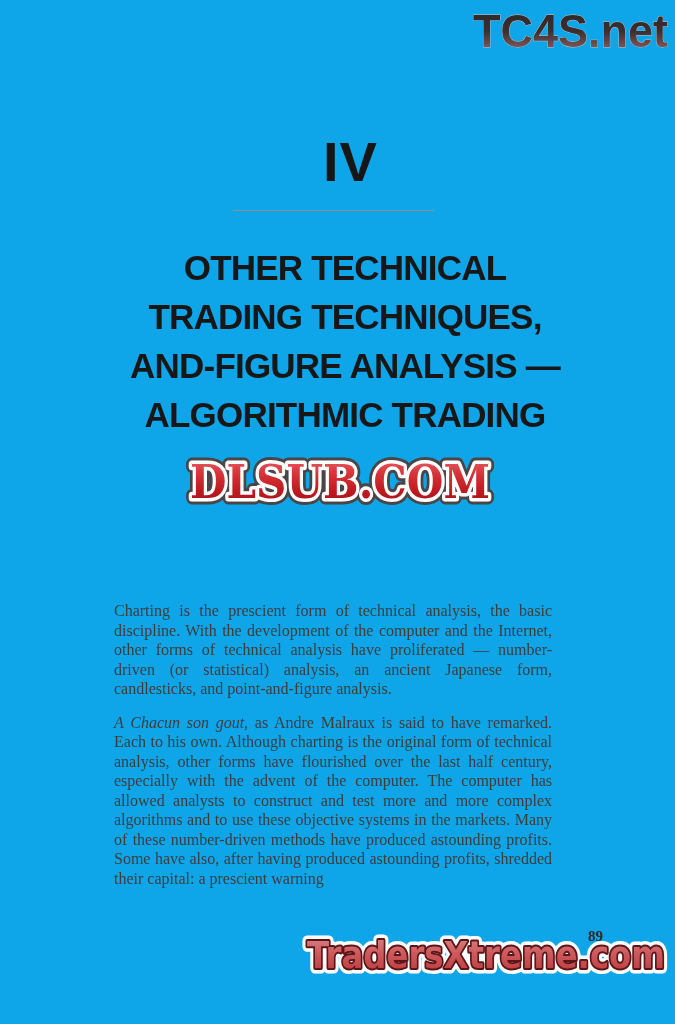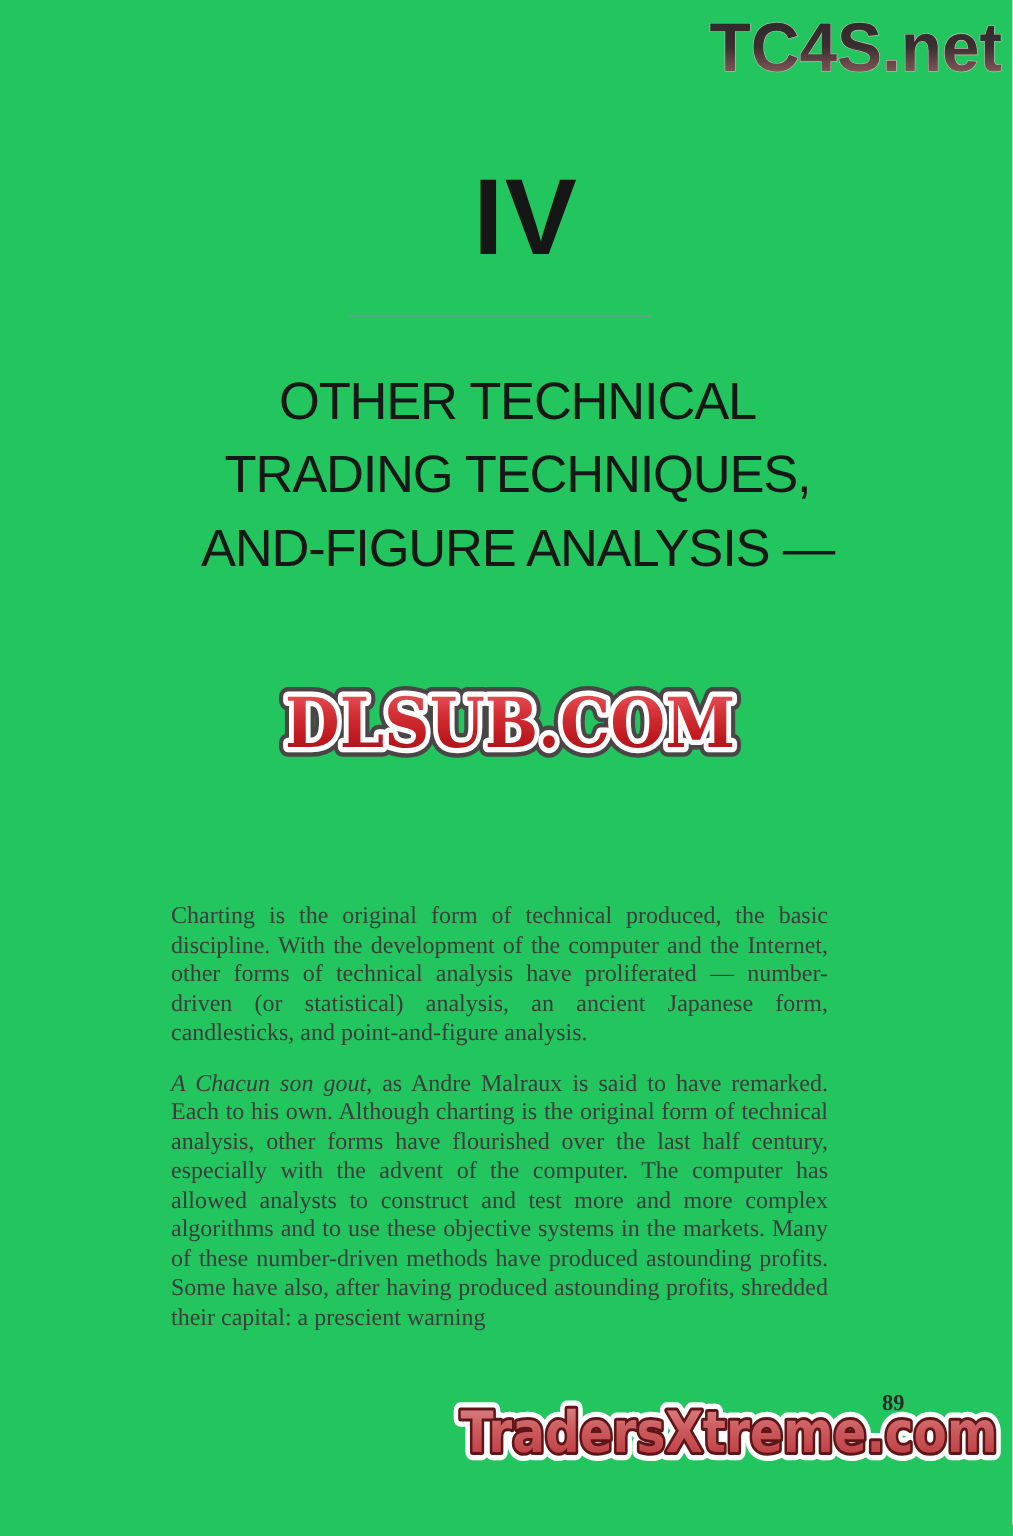--- a/index.html
+++ b/index.html
@@ -4,44 +4,44 @@
 <style>
   html, body {
     margin: 0;
     padding: 0;
     background: #ffffff;
   }
   .page {
     position: relative;
     width: 675px;
     height: 1024px;
-    background: #22c55e;
+    background: #0ea5e9;
     overflow: hidden;
     font-family: "Liberation Serif", serif;
   }
 
   
   .tc4s-wrap {
     position: absolute;
     top: 0;
     right: 0;
     width: 215px;
     height: 62px;
   }
 
   
   .chapter-number {
     position: absolute;
-    top: 107px;
+    top: 124px;
     left: 0;
     right: 10px;
     text-align: center;
     font-family: "Liberation Sans", sans-serif;
     font-weight: 700;
-    font-size: 72px;
+    font-size: 56px;
     line-height: 76px;
     color: #161616;
     letter-spacing: 1px;
     padding-left: 36px;
   }
 
   
   .chapter-rule {
     position: absolute;
     top: 210px;
@@ -54,21 +54,21 @@
   }
 
   
   .chapter-title {
     position: absolute;
     top: 243px;
     left: 0;
     right: 5px;
     text-align: center;
     font-family: "Liberation Sans", sans-serif;
-    font-weight: 400;
+    font-weight: 700;
     font-size: 35px;
     line-height: 49px;
     letter-spacing: -0.8px;
     color: #171717;
     padding-left: 20px;
   }
   .chapter-title .title-line {
     white-space: nowrap;
   }
 
@@ -141,41 +141,42 @@
   </div>
 
   <div class="chapter-number">IV</div>
 
   <hr class="chapter-rule">
 
   <div class="chapter-title">
     <div class="title-line">OTHER TECHNICAL</div>
     <div class="title-line">TRADING TECHNIQUES,</div>
     <div class="title-line">AND-FIGURE ANALYSIS —</div>
+    <div class="title-line">ALGORITHMIC TRADING</div>
   </div>
 
   <div class="dlsub-wrap">
     <svg width="336" height="74" viewBox="0 0 336 74">
       <defs>
         <linearGradient id="dlsubGrad" x1="0" y1="0" x2="0" y2="1">
           <stop offset="0%" stop-color="#ea6468"></stop>
           <stop offset="35%" stop-color="#d6343a"></stop>
           <stop offset="65%" stop-color="#c01b21"></stop>
           <stop offset="100%" stop-color="#9e1016"></stop>
         </linearGradient>
       </defs>
 
       <text x="168" y="50" text-anchor="middle" font-family="DejaVu Serif, serif" font-weight="bold" font-size="46" textLength="300" lengthAdjust="spacingAndGlyphs" fill="none" stroke="#4a4547" stroke-width="13" stroke-linejoin="round">DLSUB.COM</text>
 
       <text x="168" y="50" text-anchor="middle" font-family="DejaVu Serif, serif" font-weight="bold" font-size="46" textLength="300" lengthAdjust="spacingAndGlyphs" fill="url(#dlsubGrad)" stroke="#ffffff" stroke-width="7" stroke-linejoin="round" paint-order="stroke">DLSUB.COM</text>
     </svg>
   </div>
 
   <div class="body-text">
-    <p>Charting is the original form of technical produced, the basic discipline. With the development of the computer and the Internet, other forms of technical analysis have proliferated — number-driven (or statistical) analysis, an ancient Japanese form, candlesticks, and point-and-figure analysis.</p>
+    <p>Charting is the prescient form of technical analysis, the basic discipline. With the development of the computer and the Internet, other forms of technical analysis have proliferated — number-driven (or statistical) analysis, an ancient Japanese form, candlesticks, and point-and-figure analysis.</p>
     <p><span class="italic-lead">A Chacun son gout</span><span>, as Andre Malraux is said to have remarked. Each to his own. Although charting is the original form of technical analysis, other forms have flourished over the last half century, especially with the advent of the computer. The computer has allowed analysts to construct and test more and more complex algorithms and to use these objective systems in the markets. Many of these number-driven methods have produced astounding profits. Some have also, after having produced astounding profits, shredded their capital: a prescient warning</span></p>
   </div>
 
   <div class="page-number">89</div>
 
   <div class="traders-wrap">
     <svg width="380" height="60" viewBox="0 0 380 60">
       <defs>
         <linearGradient id="tradersGrad" x1="0" y1="0" x2="0" y2="1">
           <stop offset="0%" stop-color="#dd8b8d"></stop>

